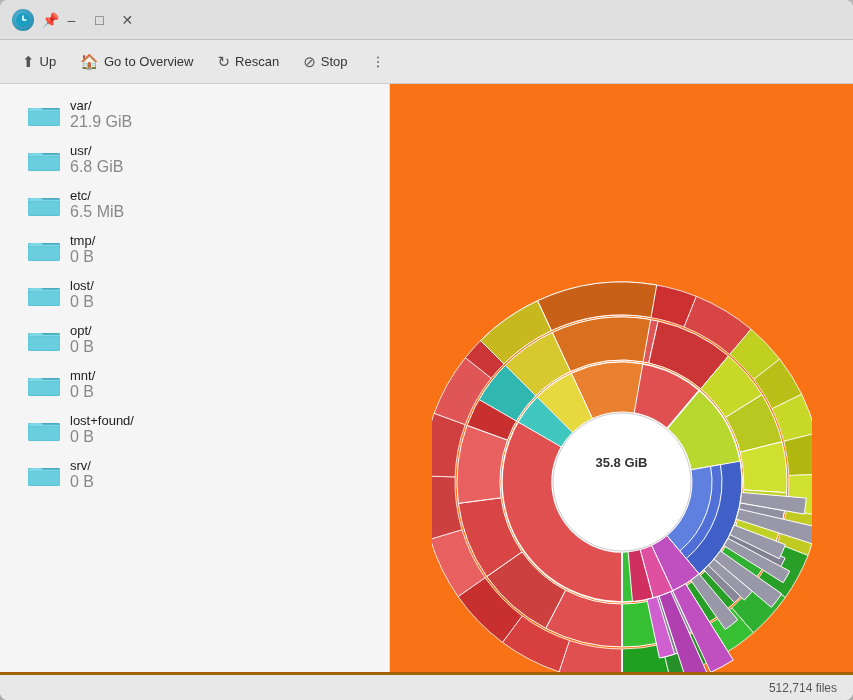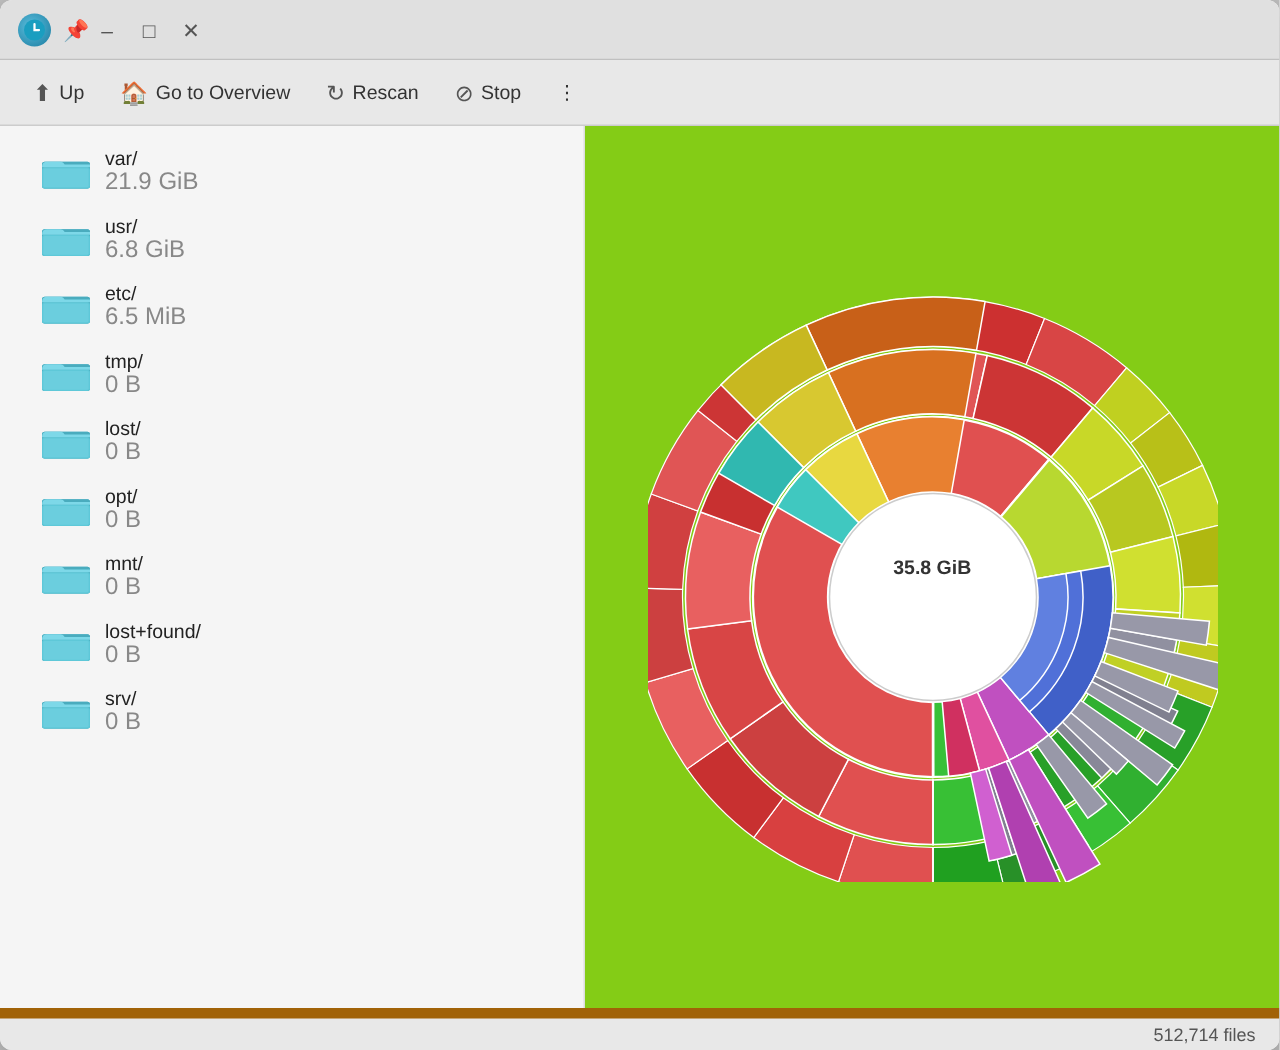--- a/index.html
+++ b/index.html
@@ -133,34 +133,34 @@
       font-size: 13px;
       color: #222;
       font-weight: 500;
     }
     .folder-size {
       font-size: 16px;
       color: #888;
     }
     .chart-area {
       flex: 1;
-      background: #84cc16;
-      display: flex;
-      align-items: center;
+      background: #f97316;
+      display: flex;
+      align-items: flex-end;
       justify-content: center;
       position: relative;
     }
     .status-bar {
       background: #e8e8e8;
       height: 28px;
       display: flex;
       align-items: center;
       justify-content: flex-end;
       padding: 0 16px;
-      border-top: 7px solid #a16207;
+      border-top: 3px solid #a16207;
       font-size: 12px;
       color: #555;
     }
     .sunburst-container {
       position: relative;
       width: 380px;
       height: 420px;
     }
     .center-label {
       position: absolute;

